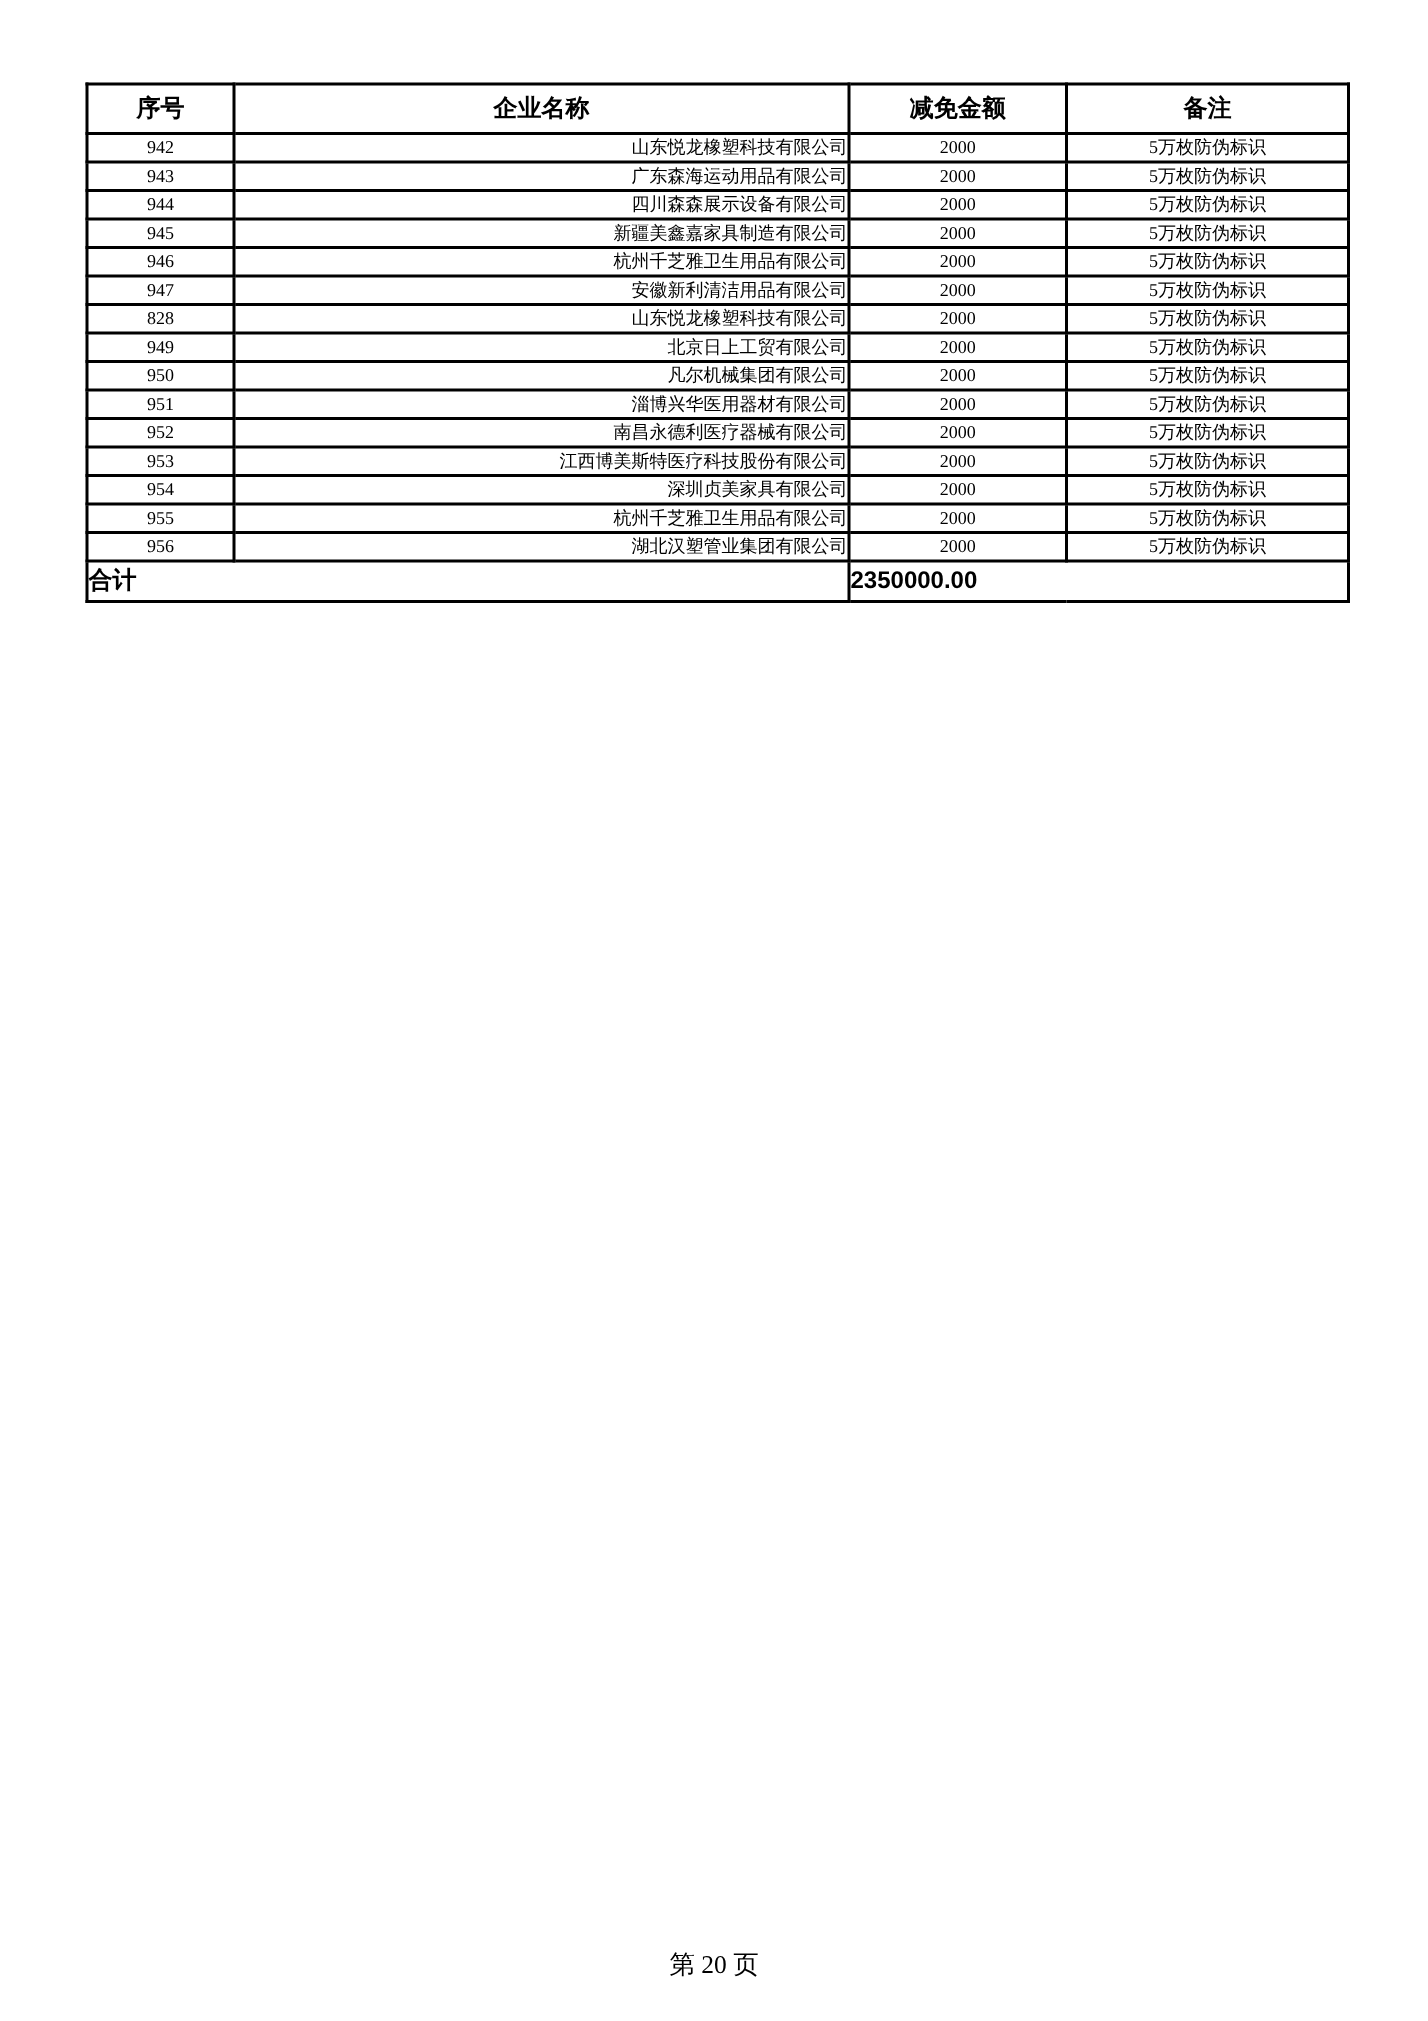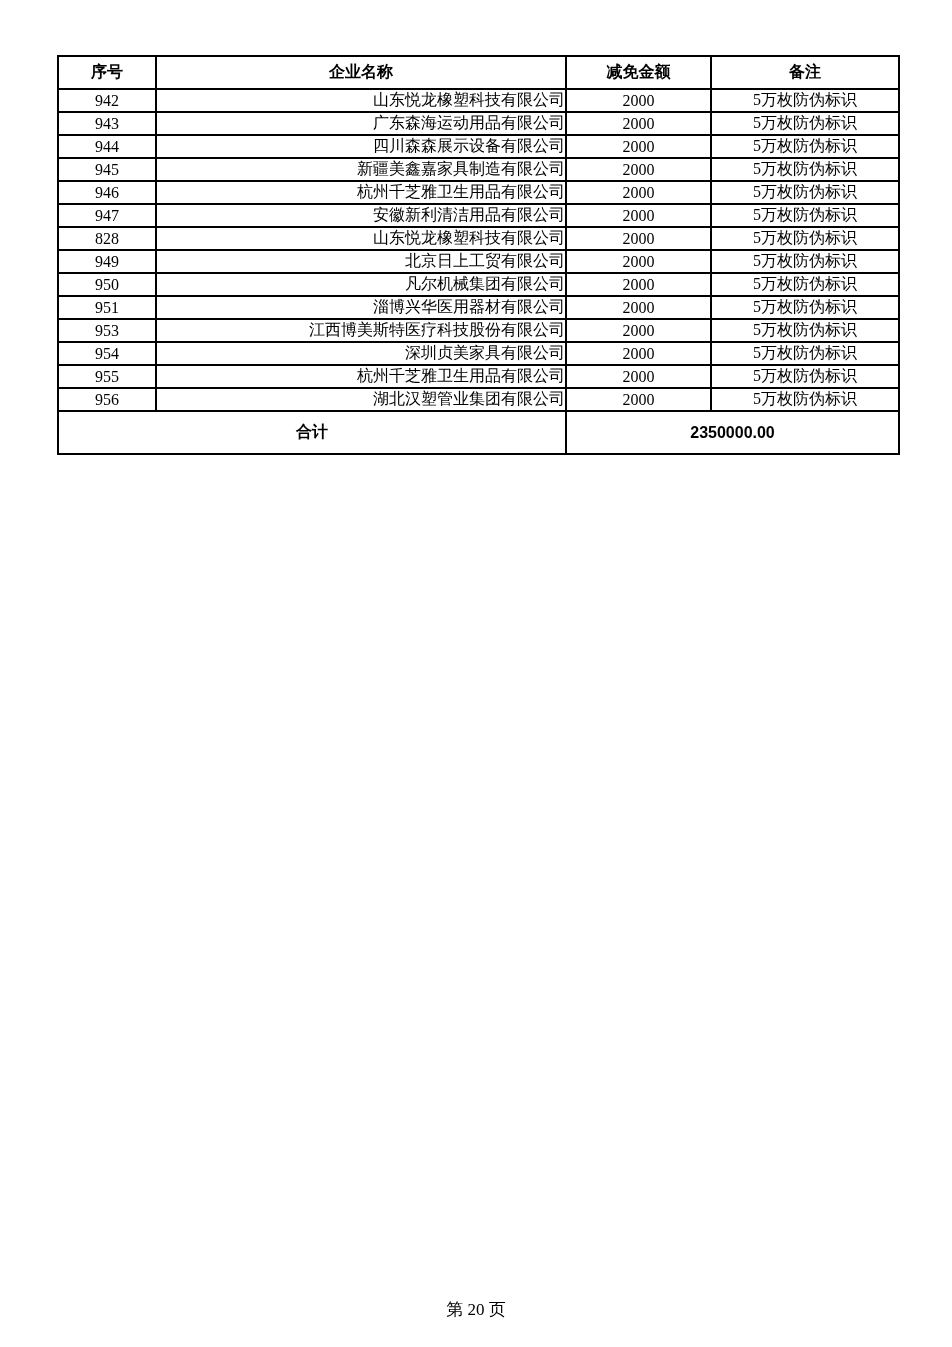--- a/index.html
+++ b/index.html
@@ -32,31 +32,30 @@
   .doc-table thead th {
     height: 33px;
     font-family: "Liberation Sans", "DejaVu Sans", sans-serif;
     font-weight: bold;
     font-size: 16px;
     text-align: center;
     vertical-align: middle;
   }
   .doc-table tbody td {
     height: 16px;
-    font-size: 16px;
+    font-size: 12px;
     vertical-align: middle;
   }
   .c-no, .c-amt, .c-rmk { text-align: center; }
   .c-name { text-align: right; padding-left: 4px; }
   .doc-table tfoot td {
-    height: 43px;
+    height: 27px;
     font-family: "Liberation Sans", "DejaVu Sans", sans-serif;
     font-weight: bold;
     font-size: 16px;
-    text-align: center;
     vertical-align: middle;
   }
   .page-footer {
     position: absolute;
     top: 1272px;
     left: 0;
     width: 952px;
     text-align: center;
     font-size: 17px;
     font-family: "Liberation Serif", "DejaVu Serif", serif;
@@ -136,20 +135,26 @@
     <td class="c-amt">2000</td>
     <td class="c-rmk">5万枚防伪标识</td>
   </tr>
       <tr>
     <td class="c-no">951</td>
     <td class="c-name">淄博兴华医用器材有限公司</td>
     <td class="c-amt">2000</td>
     <td class="c-rmk">5万枚防伪标识</td>
   </tr>
       <tr>
+    <td class="c-no">952</td>
+    <td class="c-name">南昌永德利医疗器械有限公司</td>
+    <td class="c-amt">2000</td>
+    <td class="c-rmk">5万枚防伪标识</td>
+  </tr>
+      <tr>
     <td class="c-no">953</td>
     <td class="c-name">江西博美斯特医疗科技股份有限公司</td>
     <td class="c-amt">2000</td>
     <td class="c-rmk">5万枚防伪标识</td>
   </tr>
       <tr>
     <td class="c-no">954</td>
     <td class="c-name">深圳贞美家具有限公司</td>
     <td class="c-amt">2000</td>
     <td class="c-rmk">5万枚防伪标识</td>

